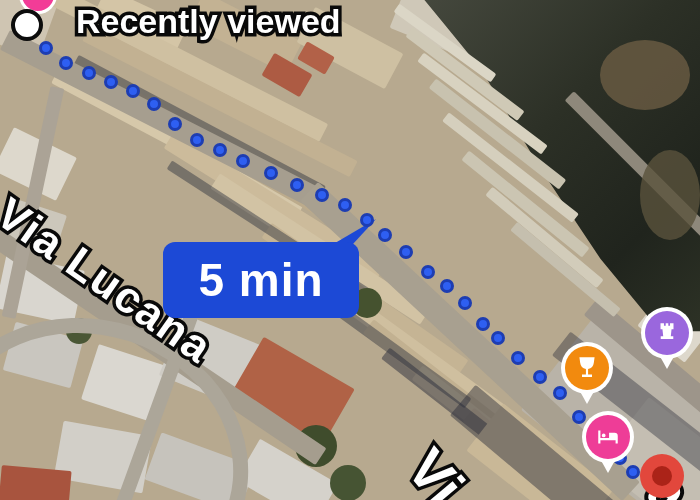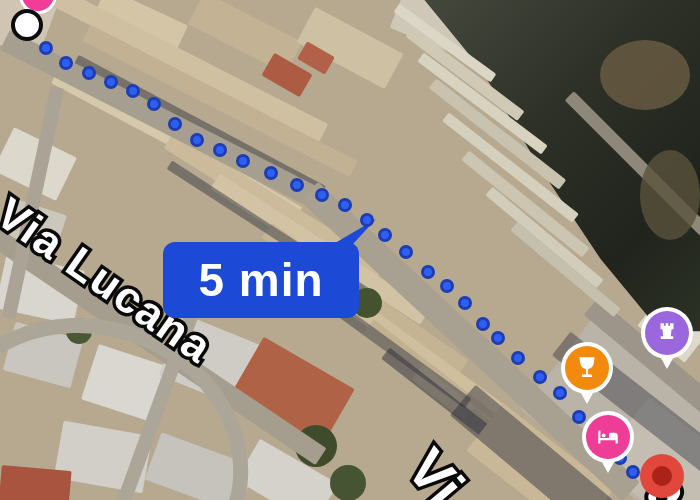--- a/index.html
+++ b/index.html
@@ -152,20 +152,21 @@
       <div class="rdot" style="left: 572px; top: 410px;"></div>
       <div class="rdot" style="left: 613px; top: 451px;"></div>
       <div class="rdot" style="left: 626px; top: 465px;"></div>
     </div>
 
   <div class="bubble-tail"></div>
   <div class="bubble">
     <span>5 min</span>
   </div>
 
+  <div class="outline-text lbl-recent">Recently viewed</div>
   <div class="outline-text lbl-street1">Via Lucana</div>
   <div class="outline-text lbl-street2">Vi</div>
   <div class="outline-text lbl-street3">a</div>
 
   <div class="partial-poi"></div>
   <div class="origin"></div>
 
   <div class="pin" style="left:561px;top:342px;">
     <div class="tail"></div>
     <div class="pc">

